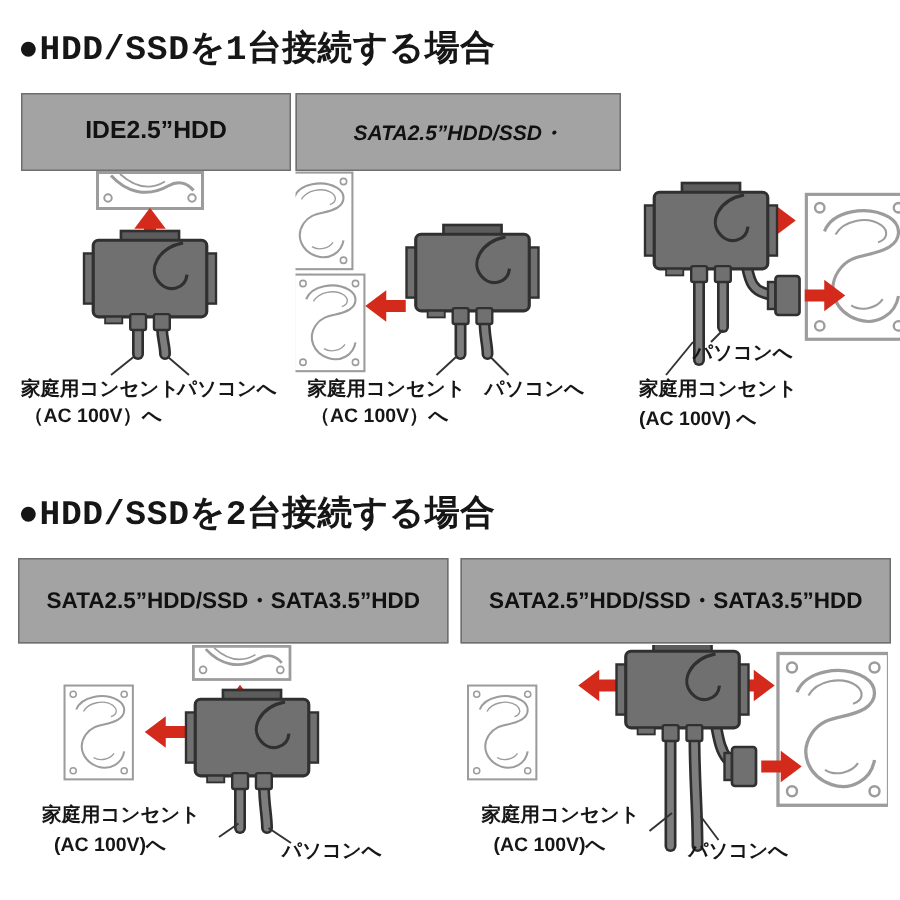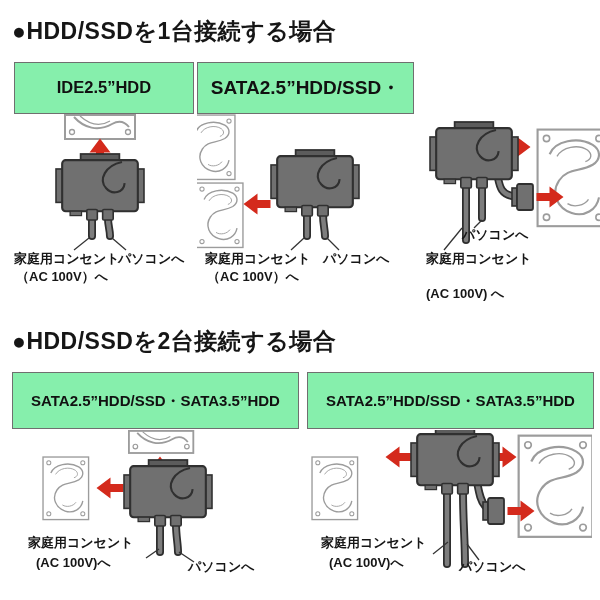--- a/index.html
+++ b/index.html
@@ -1,23 +1,23 @@
 <!DOCTYPE html>
 <html style="--arrow-red: #d42a1c; --device-gray: #707070;"><head>
 <meta charset="utf-8">
 <style>
   html,body{margin:0;padding:0;background:#fff;}
   .canvas{position:relative;width:600px;height:600px;background:#fff;overflow:hidden;
           font-family:"Liberation Sans","DejaVu Sans",sans-serif;color:#161616;}
-  .heading{position:absolute;font-size:23px;font-weight:bold;letter-spacing:0.5px;white-space:nowrap;color:#161616;}
-  .titlebox{position:absolute;border:1.5px solid #6f6f6f;background:#86efac;display:flex;flex-direction:column;
+  .heading{position:absolute;font-size:23px;font-weight:bold;letter-spacing:0.5px;white-space:nowrap;color:#161616;font-family:Liberation Mono, monospace;}
+  .titlebox{position:absolute;border:1.5px solid #6f6f6f;background:#a3a3a3;display:flex;flex-direction:column;
             align-items:center;justify-content:center;font-weight:bold;text-align:right;color:#111;}
   .titlebox .l1{font-size:16.5px;line-height:1.2;white-space:nowrap;}
   .titlebox .l2{font-size:15px;line-height:1.2;white-space:nowrap;}
-  .titlebox.two .l1{font-size:19px;}
+  .titlebox.two .l1{font-size:14px;font-style:italic;}
   .diagram{position:absolute;}
   .diagram svg{position:absolute;left:0;top:0;overflow:hidden;}
   .lbl{position:absolute;font-size:13px;font-weight:bold;white-space:nowrap;color:#161616;line-height:1.1;}
   .cable-out{stroke:#2e2e2e;stroke-width:8;fill:none;stroke-linecap:round;}
   .cable-in{stroke:#7d7d7d;stroke-width:4.5;fill:none;stroke-linecap:round;}
   .leader{stroke:#333;stroke-width:1.3;fill:none;}
   .arrow{fill:var(--arrow-red,#d42a1c);}
   .devbody{fill:var(--device-gray,#707070);}
 </style>
 </head>
@@ -144,21 +144,21 @@
           <use href="#powerplug" transform="translate(88,72)"></use>
         </g>
       <g>
           <use href="#arrowR" transform="translate(126,85) translate(-13.5,-10.5)"></use>
         </g>
       <path class="leader" d="M58 108 L50 116"></path>
       <path class="leader" d="M38 116 L20 138"></path>
     </svg>
     <div class="lbl" style="left:38px;top:116px">パソコンへ</div>
     <div class="lbl" style="left:2px;top:140px">家庭用コンセント</div>
-    <div class="lbl" style="left:2px;top:175px">(AC 100V) へ</div>
+    <div class="lbl" style="left:2px;top:160px">(AC 100V) へ</div>
   </div>
 
   <div class="heading" style="left:12px;top:326px">●HDD/SSDを2台接続する場合</div>
 
   <div class="titlebox two" style="left:12px;top:372px;width:285px;height:55px">
     <div class="l2">SATA2.5”HDD/SSD・SATA3.5”HDD</div>
   </div>
   <div class="titlebox two" style="left:307px;top:372px;width:285px;height:55px">
     <div class="l2">SATA2.5”HDD/SSD・SATA3.5”HDD</div>
   </div>

